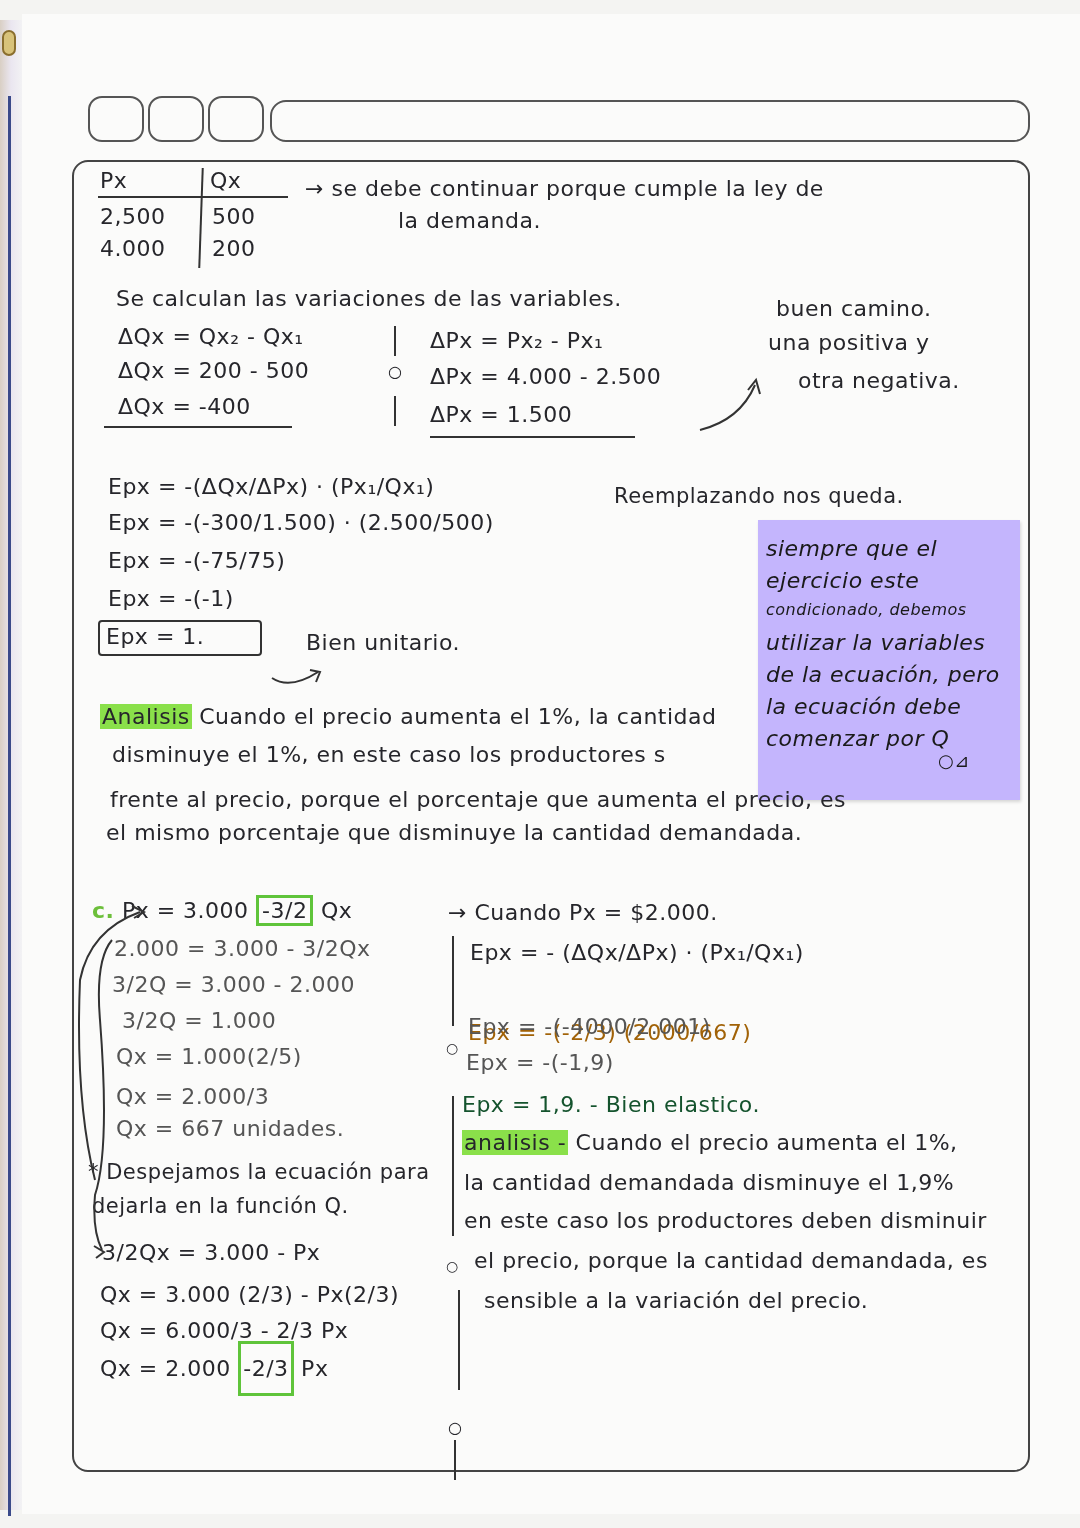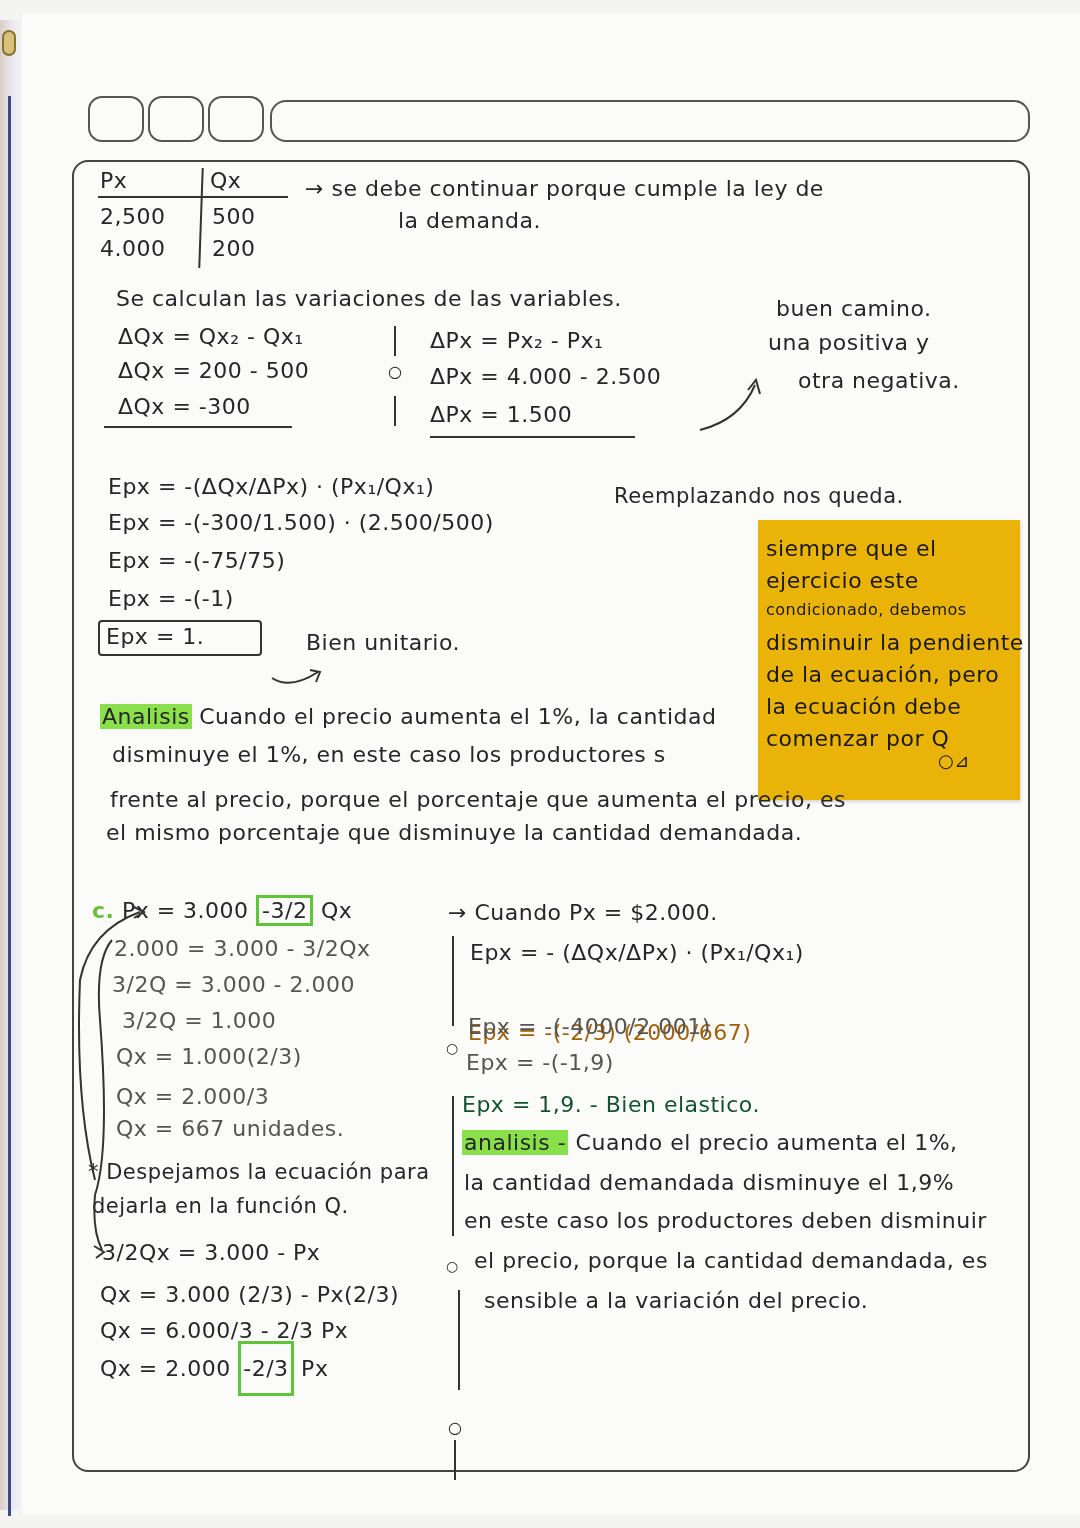--- a/index.html
+++ b/index.html
@@ -39,21 +39,21 @@
     position: absolute; font-family: "DejaVu Sans", sans-serif;
     font-size: 22px; letter-spacing: 0.5px; white-space: nowrap; color: #26262b;
   }
   .hw.sm { font-size: 21px; }
   .table-hdr-line { position: absolute; left: 98px; top: 196px; width: 190px; height: 2px; background: #333; }
   .table-v-line { position: absolute; left: 200px; top: 168px; width: 2px; height: 100px; background: #333; transform: rotate(2deg); }
   .uline { position: absolute; height: 2px; background: #333; }
   .vbar { position: absolute; width: 2px; background: #333; }
   .sticky {
     position: absolute; left: 758px; top: 520px; width: 262px; height: 280px;
-    background: #eab308; box-shadow: 1px 2px 3px rgba(0,0,0,0.15);
+    background: #c4b5fd; box-shadow: 1px 2px 3px rgba(0,0,0,0.15); font-style: italic;
   }
   .sticky .hw { position: absolute; font-size: 22px; color: #1a1a1a; }
   .hl { background: #8ae04a; padding: 0 2px; }
   .result-box { position: absolute; border: 2px solid #333; border-radius: 4px; }
   .letter-c { color: #6cbf3a; font-weight: bold; }
   svg.arrows { position: absolute; left: 0; top: 0; width: 1080px; height: 1528px; pointer-events: none; }
 </style>
 </head>
 <body>
 
@@ -79,21 +79,21 @@
 <div class="hw" style="left:212px;top:204px">500</div>
 <div class="hw" style="left:100px;top:236px">4.000</div>
 <div class="hw" style="left:212px;top:236px">200</div>
 
 <div class="hw" style="left:305px;top:176px">→ se debe continuar porque cumple la ley de</div>
 <div class="hw" style="left:398px;top:208px">la demanda.</div>
 
 <div class="hw" style="left:116px;top:286px">Se calculan las variaciones de las variables.</div>
 <div class="hw" style="left:118px;top:324px">ΔQx = Qx₂ - Qx₁</div>
 <div class="hw" style="left:118px;top:358px">ΔQx = 200 - 500</div>
-<div class="hw" style="left:118px;top:394px">ΔQx = -300</div>
+<div class="hw" style="left:118px;top:394px">ΔQx = -400</div>
 <div class="uline" style="left:104px;top:426px;width:188px"></div>
 <div class="vbar" style="left:394px;top:326px;height:30px"></div>
 <div class="hw" style="left:388px;top:362px;font-size:16px">○</div>
 <div class="vbar" style="left:394px;top:396px;height:30px"></div>
 <div class="hw" style="left:430px;top:328px">ΔPx = Px₂ - Px₁</div>
 <div class="hw" style="left:430px;top:364px">ΔPx = 4.000 - 2.500</div>
 <div class="hw" style="left:430px;top:402px">ΔPx = 1.500</div>
 <div class="uline" style="left:430px;top:436px;width:205px"></div>
 <div class="hw" style="left:776px;top:296px">buen camino.</div>
 <div class="hw" style="left:768px;top:330px">una positiva y</div>
@@ -105,21 +105,21 @@
 <div class="hw" style="left:108px;top:548px">Epx = -(-75/75)</div>
 <div class="hw" style="left:108px;top:586px">Epx = -(-1)</div>
 <div class="result-box" style="left:98px;top:620px;width:164px;height:36px"></div>
 <div class="hw" style="left:106px;top:624px">Epx = 1.</div>
 <div class="hw" style="left:306px;top:630px">Bien unitario.</div>
 
 <div class="sticky">
   <div class="hw" style="left:8px;top:16px">siempre que el</div>
   <div class="hw" style="left:8px;top:48px">ejercicio este</div>
   <div class="hw" style="left:8px;top:80px;font-size:16px">condicionado, debemos</div>
-  <div class="hw" style="left:8px;top:110px">disminuir la pendiente</div>
+  <div class="hw" style="left:8px;top:110px">utilizar la variables</div>
   <div class="hw" style="left:8px;top:142px">de la ecuación, pero</div>
   <div class="hw" style="left:8px;top:174px">la ecuación debe</div>
   <div class="hw" style="left:8px;top:206px">comenzar por Q</div>
   <div class="hw" style="left:180px;top:230px;font-size:18px">○⊿</div>
 </div>
 
 <div class="hw" style="left:100px;top:704px">
   <span class="hl">Analisis</span>
   <span>Cuando el precio aumenta el 1%, la cantidad</span>
 </div>
@@ -131,21 +131,21 @@
   <span class="letter-c">c.</span>
   <span>Px = 3.000</span>
   <span style="border:3px solid #5fc43a;padding:0 3px">-3/2</span>
   <span>Qx</span>
 </div>
 <div class="hw" style="left:448px;top:900px">→ Cuando Px = $2.000.</div>
 
 <div class="hw" style="left:114px;top:936px;color:#555">2.000 = 3.000 - 3/2Qx</div>
 <div class="hw" style="left:112px;top:972px;color:#555">3/2Q = 3.000 - 2.000</div>
 <div class="hw" style="left:122px;top:1008px;color:#555">3/2Q = 1.000</div>
-<div class="hw" style="left:116px;top:1044px;color:#555">Qx = 1.000(2/3)</div>
+<div class="hw" style="left:116px;top:1044px;color:#555">Qx = 1.000(2/5)</div>
 <div class="hw" style="left:116px;top:1084px;color:#555">Qx = 2.000/3</div>
 <div class="hw" style="left:116px;top:1116px;color:#555">Qx = 667 unidades.</div>
 <div class="hw sm" style="left:88px;top:1160px">* Despejamos la ecuación para</div>
 <div class="hw sm" style="left:92px;top:1194px">dejarla en la función Q.</div>
 <div class="hw" style="left:102px;top:1240px">3/2Qx = 3.000 - Px</div>
 <div class="hw" style="left:100px;top:1282px">Qx = 3.000 (2/3) - Px(2/3)</div>
 <div class="hw" style="left:100px;top:1318px">Qx = 6.000/3 - 2/3 Px</div>
 <div class="hw" style="left:100px;top:1356px">
   <span>Qx = 2.000</span>
   <span style="border:3px solid #5fc43a;padding:12px 2px">-2/3</span>

